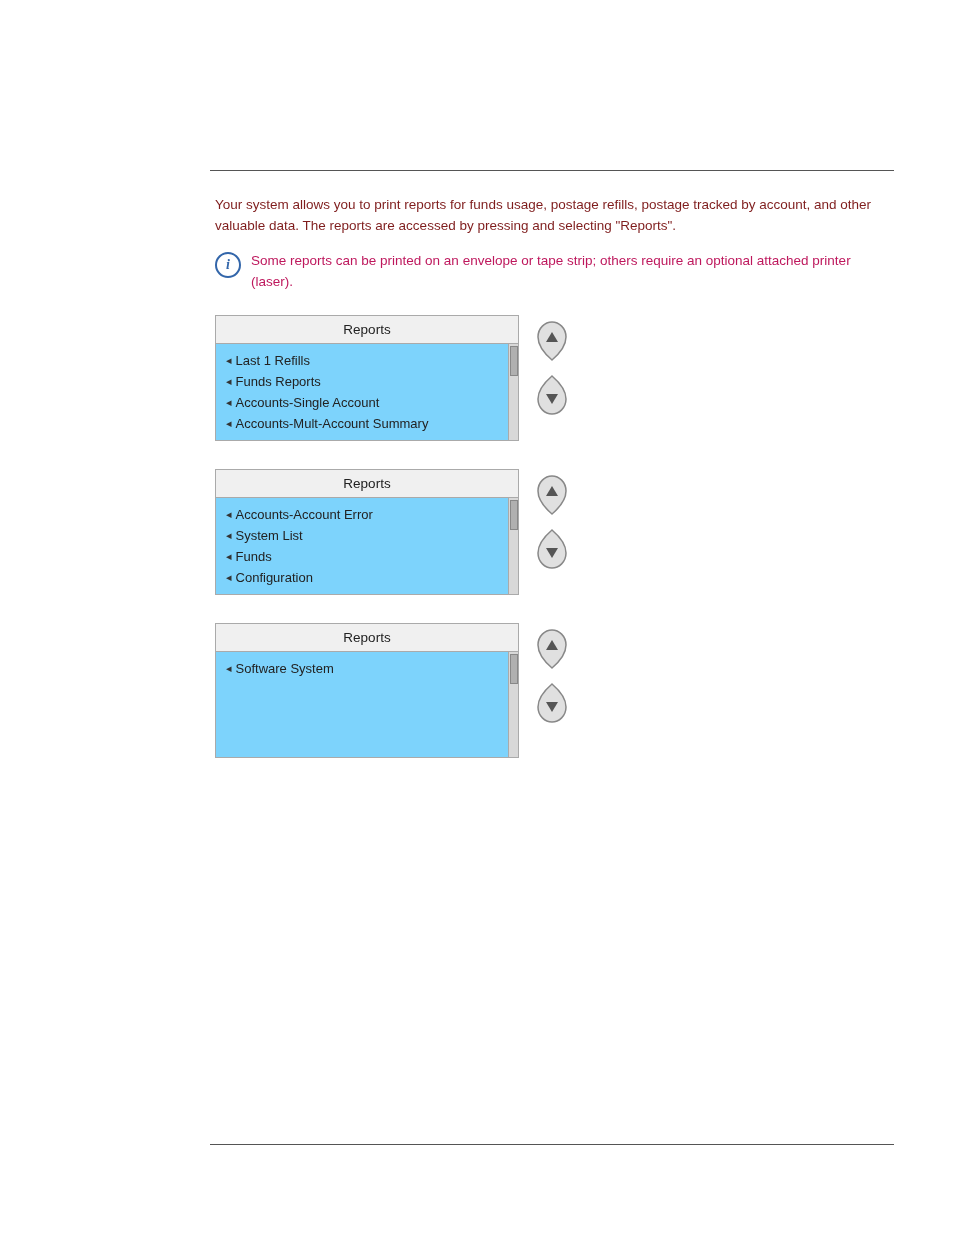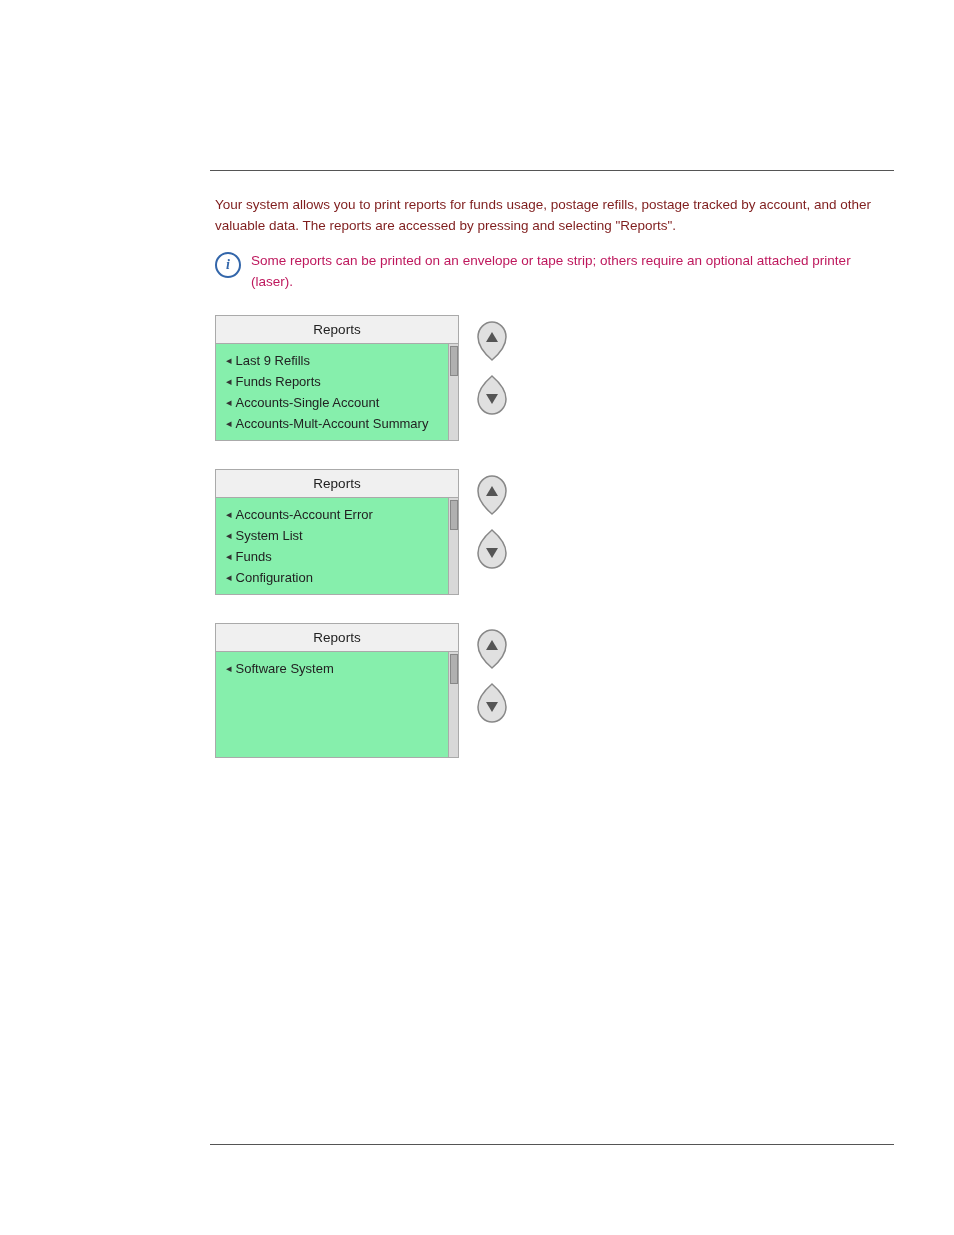--- a/index.html
+++ b/index.html
@@ -88,23 +88,23 @@
       gap: 28px;
     }
 
     .screen-row {
       display: flex;
       align-items: flex-start;
       gap: 14px;
     }
 
     .menu-box {
-      width: 244px;
+      width: 304px;
       border: 1.5px solid #aaa;
-      background: #86efac;
+      background: #7dd3fc;
       flex-shrink: 0;
     }
 
     .menu-title {
       text-align: center;
       padding: 6px 8px;
       font-size: 13.5px;
       color: #222;
       border-bottom: 1px solid #aaa;
       background: #f0f0f0;
@@ -198,21 +198,21 @@
 
     <div class="screens-section">
 
       <div class="screen-row">
         <div class="menu-box">
           <div class="menu-title">Reports</div>
           <div class="menu-items-wrapper">
             <div class="menu-items">
               <div class="menu-item">
                 <span class="arrow">◂</span>
-                <span>Last 9 Refills</span>
+                <span>Last 1 Refills</span>
               </div>
               <div class="menu-item">
                 <span class="arrow">◂</span>
                 <span>Funds Reports</span>
               </div>
               <div class="menu-item">
                 <span class="arrow">◂</span>
                 <span>Accounts-Single Account</span>
               </div>
               <div class="menu-item">

